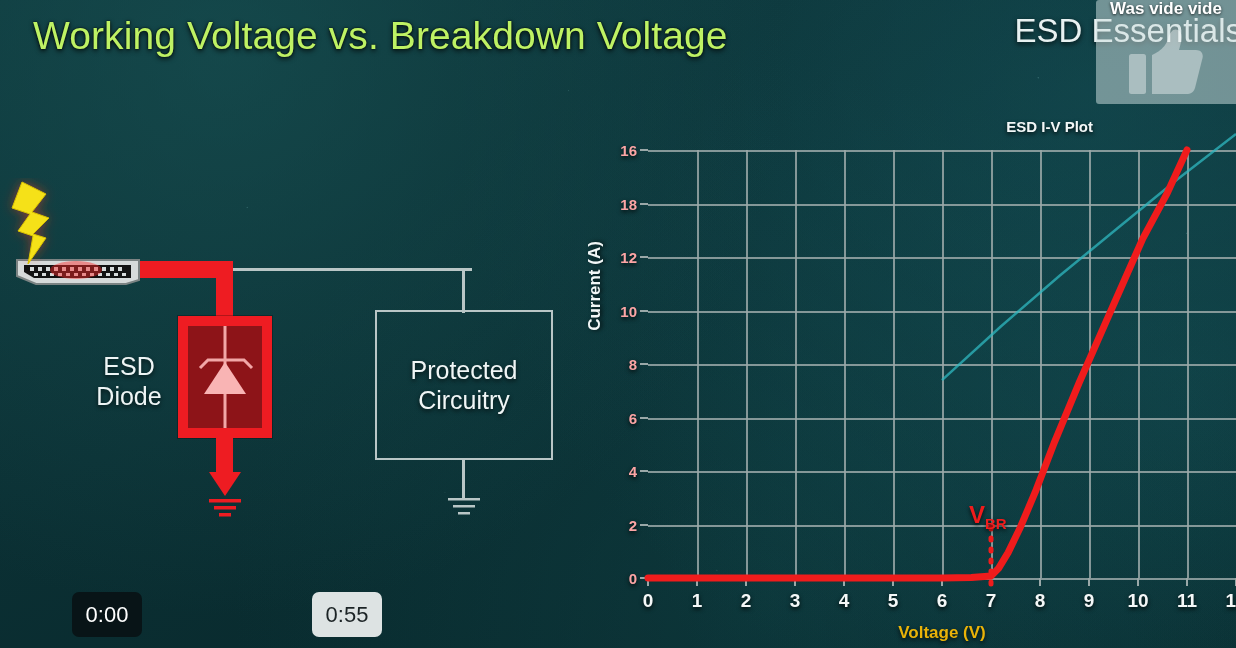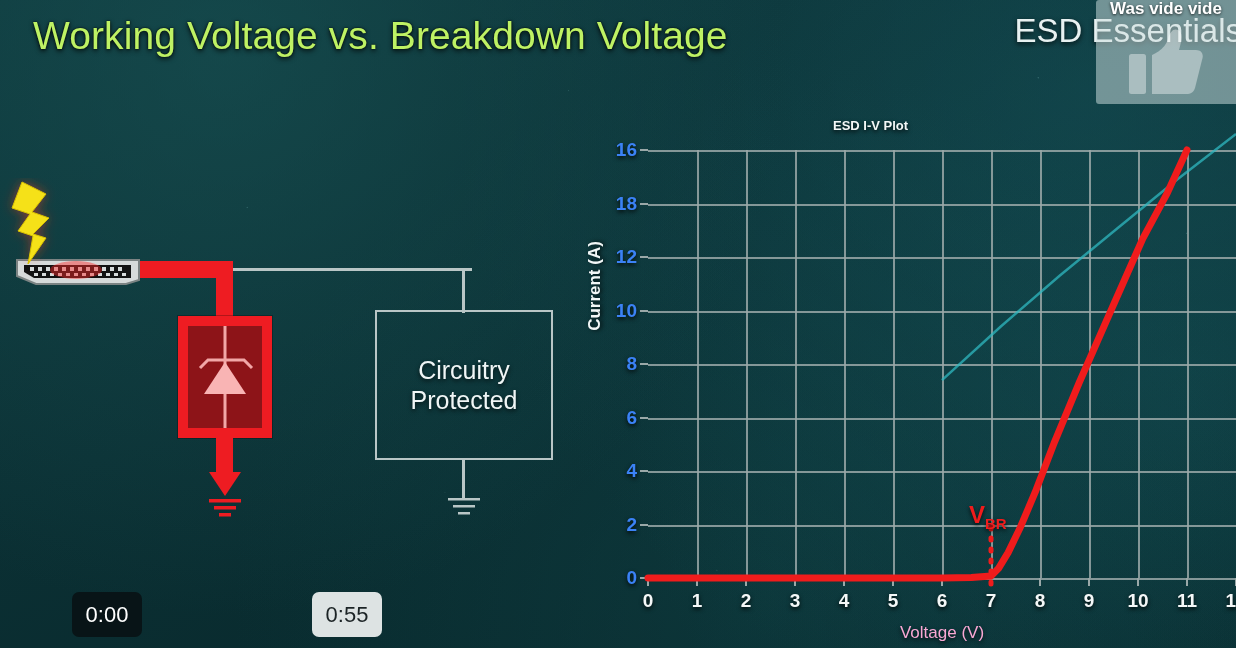--- a/index.html
+++ b/index.html
@@ -81,41 +81,41 @@
     border:2px solid #b9c6c6;box-sizing:border-box;
     display:flex;align-items:center;justify-content:center;
   }
   #protected-label{
     font-size:25px;color:#f0f6f6;text-align:center;line-height:1.2;
     text-shadow:0 2px 4px rgba(0,0,0,.7);
   }
   
   #chart{position:absolute;left:575px;top:108px;width:661px;height:540px;}
   #chart-title{
-    position:absolute;left:258px;top:10px;width:260px;text-align:left;
-    font-size:13px;font-weight:bold;color:#f2f7f7;
+    position:absolute;left:258px;top:10px;width:260px;text-align:right;
+    font-size:15px;font-weight:bold;color:#f2f7f7;
     text-shadow:0 2px 4px rgba(0,0,0,.8);white-space:nowrap;
   }
   #plot-area{
     position:absolute;left:73px;top:42px;width:588px;height:428px;
   }
   #y-axis-label{
     position:absolute;left:-55px;top:168px;width:150px;text-align:center;
     transform:rotate(-90deg);transform-origin:center center;
     font-size:17px;font-weight:bold;color:#f2f7f7;
     text-shadow:0 2px 4px rgba(0,0,0,.8);white-space:nowrap;
   }
   #x-axis-label{
     position:absolute;left:73px;top:515px;width:588px;text-align:center;
-    font-size:17px;font-weight:normal;color:#f9a8d4;
+    font-size:17px;font-weight:bold;color:#eab308;
     text-shadow:0 2px 4px rgba(0,0,0,.8);
   }
   .ytick{
     position:absolute;right:100%;margin-right:11px;transform:translateY(-50%);
-    font-size:19px;font-weight:bold;color:#3b82f6;
+    font-size:15px;font-weight:bold;color:#fca5a5;
     text-shadow:0 2px 4px rgba(0,0,0,.85);white-space:nowrap;
   }
   .ytickmark{position:absolute;left:-8px;width:8px;height:2px;background:#9aa8a8;transform:translateY(-1px);}
   .xtick{
     position:absolute;top:100%;margin-top:12px;transform:translateX(-50%);
     font-size:19px;font-weight:bold;color:#f4f8f8;
     text-shadow:0 2px 4px rgba(0,0,0,.85);
   }
   .xtickmark{position:absolute;top:100%;width:2px;height:8px;background:#9aa8a8;transform:translateX(-1px);}
   .gridline-h{position:absolute;left:0;width:100%;height:2px;background:#9aa8a8;opacity:.85;}
@@ -205,33 +205,37 @@
     <path d="M20 4 L44 16 L30 34 L47 40 L31 56 L44 60 L26 86 L31 58 L16 53 L28 36 L10 30 Z" fill="#f5e118" stroke="#d9c200" stroke-width="1"></path>
   </svg>
 
   <div id="esd-diode-box">
     <svg viewBox="0 0 74 102" style="width:100%;height:100%;display:block">
       <line x1="37" y1="0" x2="37" y2="102" stroke="#f2a7a7" stroke-width="3"></line>
       <polygon points="37,36 58,68 16,68" fill="#f9b4b4"></polygon>
       <path d="M12 34 L20 26 L56 26 L64 34" fill="none" stroke="#f2a7a7" stroke-width="3" transform="translate(0,8)"></path>
     </svg>
   </div>
+  <div id="esd-diode-label">
+    <div>ESD</div>
+    <div>Diode</div>
+  </div>
 
   <div class="wire-red" style="left:216px;top:266px;width:17px;height:44px;"></div>
   <svg style="position:absolute;left:204px;top:300px;width:42px;height:48px" viewBox="0 0 42 48">
     <polygon points="21,26 5,2 37,2" fill="#ee1c22"></polygon>
     <rect x="5" y="29" width="32" height="3.5" fill="#ee1c22"></rect>
     <rect x="10" y="36" width="22" height="3.5" fill="#ee1c22"></rect>
     <rect x="15" y="43" width="12" height="3.5" fill="#ee1c22"></rect>
   </svg>
 
   <div id="protected-box">
     <div id="protected-label">
+      <div>Protected</div>
       <div>Circuitry</div>
-      <div>Protected</div>
     </div>
   </div>
   <div class="wire-grey" style="left:462px;top:290px;width:3px;height:38px;"></div>
   <svg style="position:absolute;left:444px;top:326px;width:40px;height:24px" viewBox="0 0 40 24">
     <rect x="4" y="2" width="32" height="2.5" fill="#b9c6c6"></rect>
     <rect x="9" y="9" width="22" height="2.5" fill="#b9c6c6"></rect>
     <rect x="14" y="16" width="12" height="2.5" fill="#b9c6c6"></rect>
   </svg>
 </div>
 

